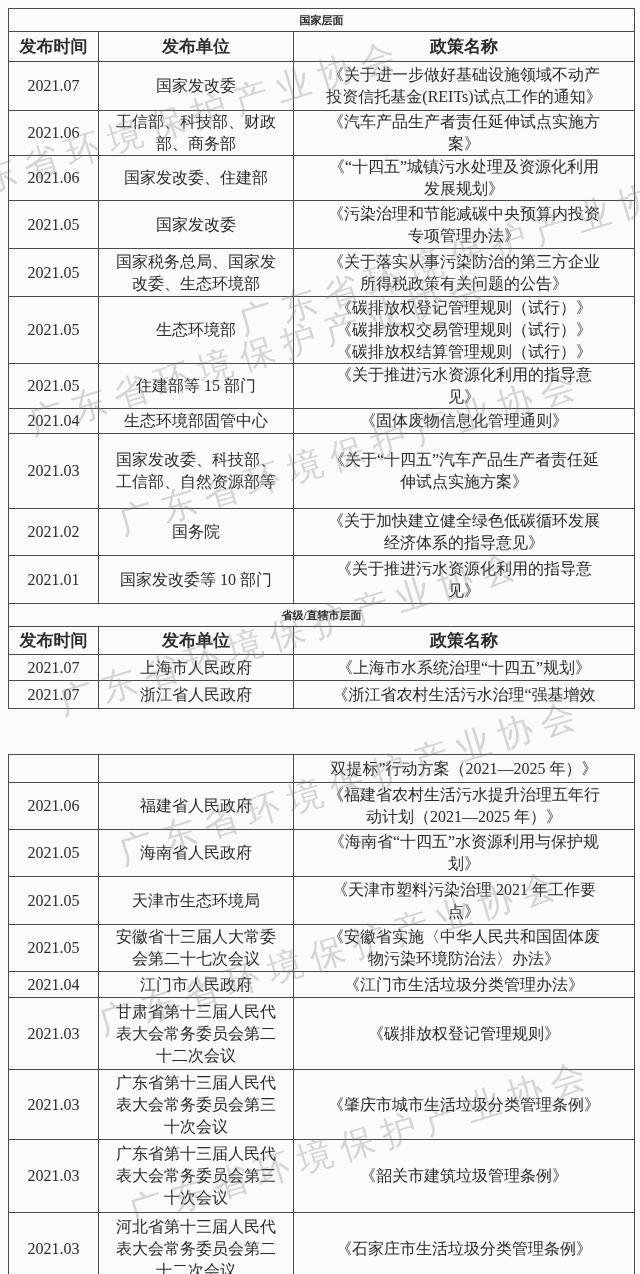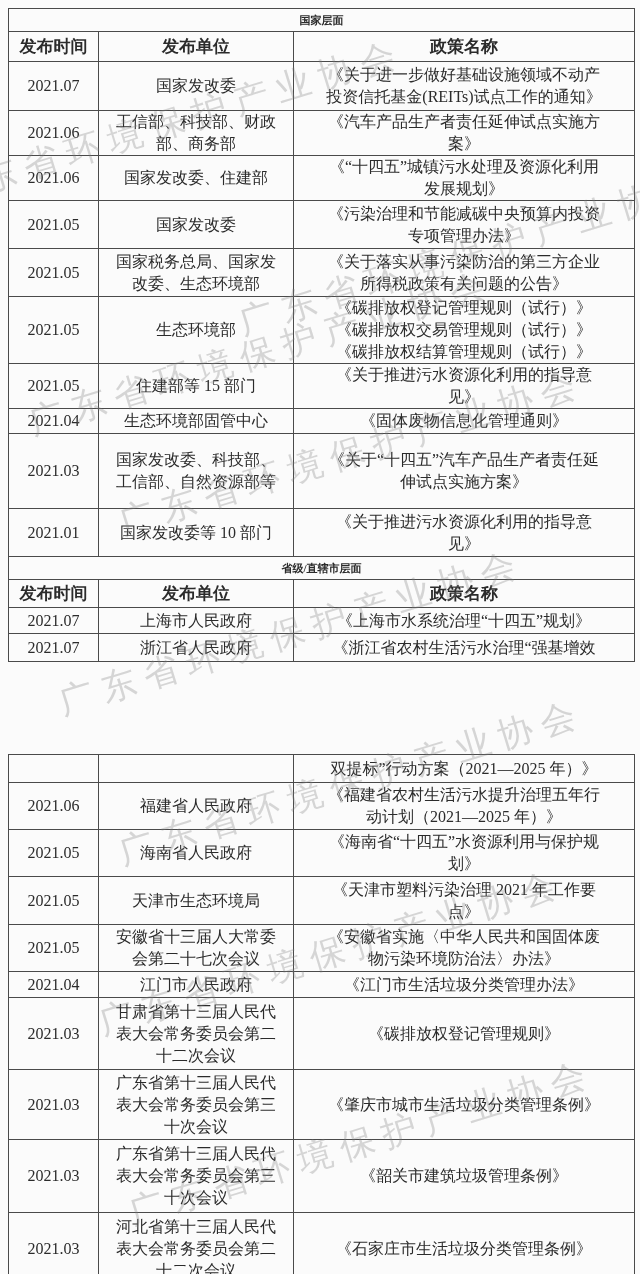--- a/index.html
+++ b/index.html
@@ -89,20 +89,25 @@
   </tr>
   <tr style="height:25px">
     <td class="date">2021.04</td>
     <td class="unit">生态环境部固管中心</td>
     <td class="policy">《固体废物信息化管理通则》</td>
   </tr>
   <tr style="height:75px">
     <td class="date">2021.03</td>
     <td class="unit">国家发改委、科技部、工信部、自然资源部等</td>
     <td class="policy">《关于“十四五”汽车产品生产者责任延伸试点实施方案》</td>
+  </tr>
+  <tr style="height:47px">
+    <td class="date">2021.02</td>
+    <td class="unit">国务院</td>
+    <td class="policy">《关于加快建立健全绿色低碳循环发展经济体系的指导意见》</td>
   </tr>
   <tr style="height:48px">
     <td class="date">2021.01</td>
     <td class="unit">国家发改委等 10 部门</td>
     <td class="policy">《关于推进污水资源化利用的指导意见》</td>
   </tr>
   <tr class="section" style="height:20px">
     <td colspan="3">省级/直辖市层面</td>
   </tr>
   <tr class="head" style="height:28px">

